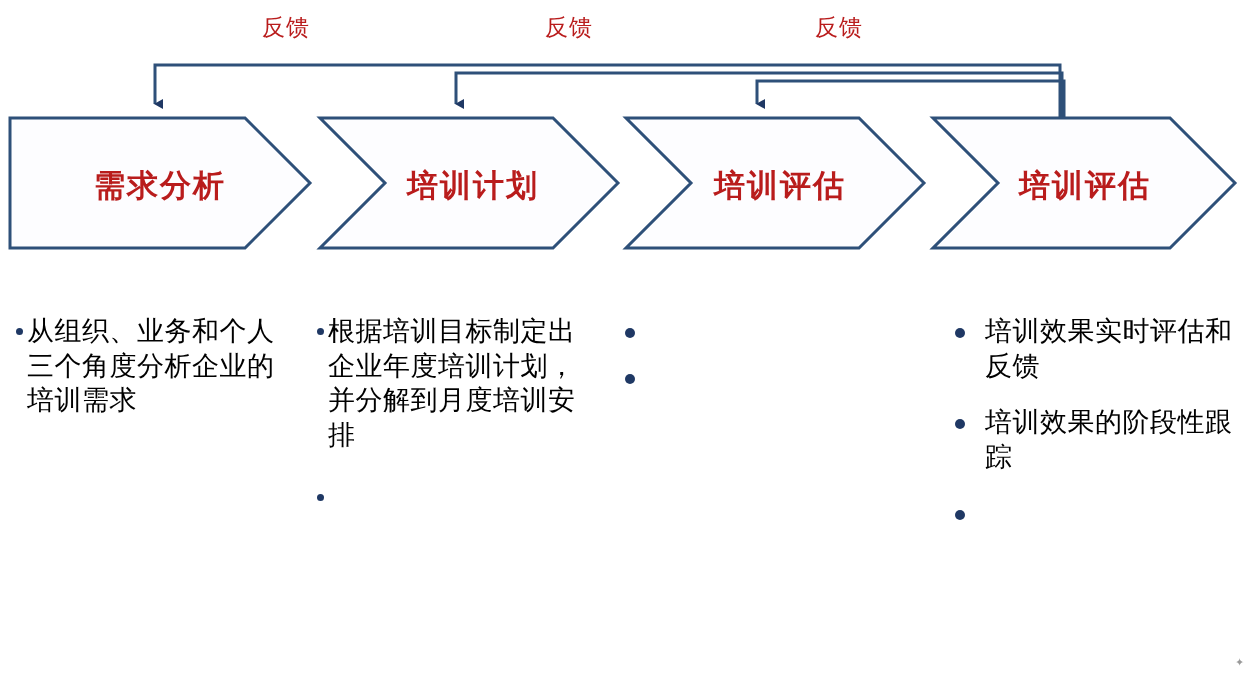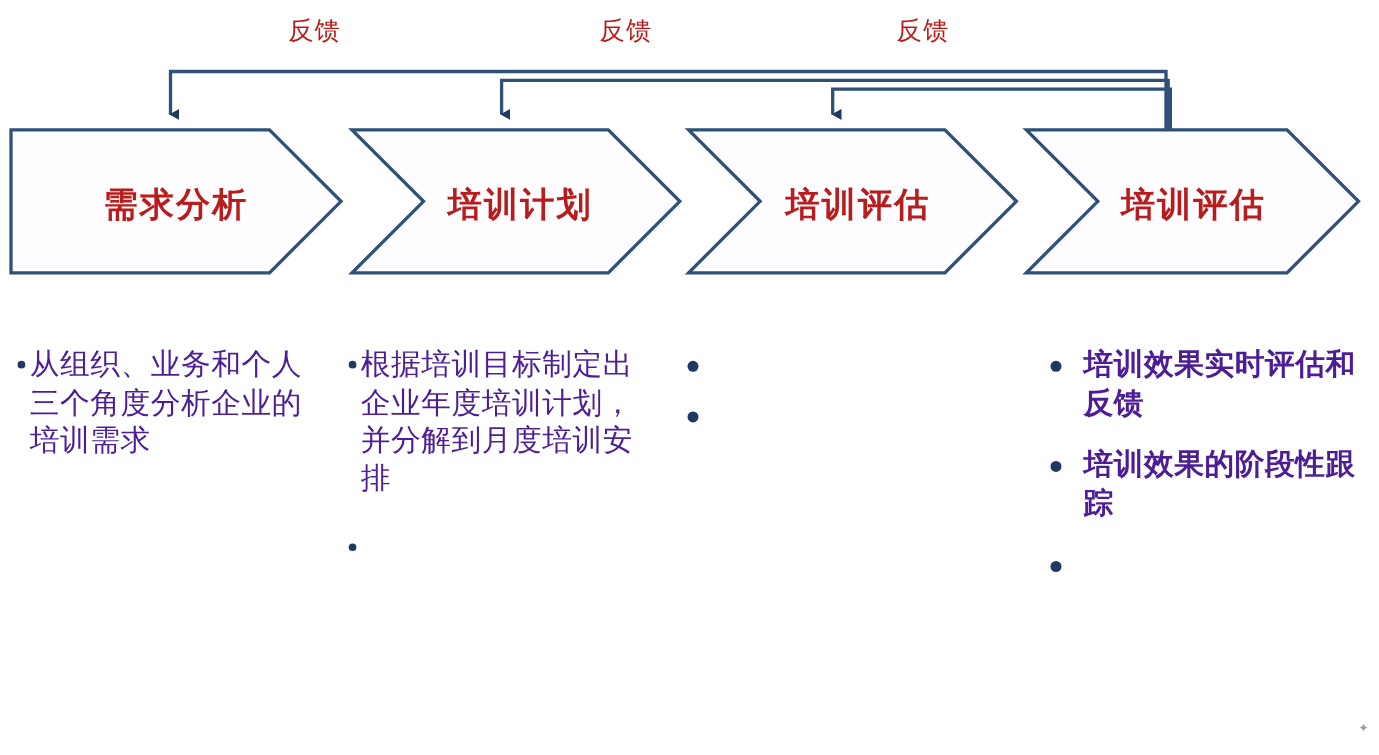--- a/index.html
+++ b/index.html
@@ -59,35 +59,35 @@
     flex: 0 0 auto;
     width: 9px;
     height: 9px;
     border-radius: 50%;
     background: #1f3864;
     margin-top: 13px;
   }
   .bullet-text {
     font-size: 27px;
     line-height: 1.28;
-    color: #4c1d95;
+    color: #000000;
     letter-spacing: 0.5px;
     font-weight: 400;
   }
   
   .col-a .bullet-dot { width: 7px; height: 7px; margin-top: 14px; }
   .col-a .bullet-text { margin-left: 4px; width: 250px; }
   .col-b .bullet-dot { width: 7px; height: 7px; margin-top: 14px; }
   .col-b .bullet-text { margin-left: 4px; width: 250px; }
   .col-b .bullet-item { margin-bottom: 28px; }
   .col-c .bullet-dot { width: 10px; height: 10px; margin-top: 14px; }
   .col-c .bullet-text { margin-left: 20px; width: 250px; }
   .col-c .bullet-item { margin-bottom: 22px; }
   .col-d .bullet-dot { width: 10px; height: 10px; margin-top: 14px; }
-  .col-d .bullet-text { margin-left: 20px; width: 250px; font-weight: bold; }
+  .col-d .bullet-text { margin-left: 20px; width: 250px; }
   .col-d .bullet-item { margin-bottom: 22px; }
   .corner-mark {
     position: absolute;
     right: 12px;
     bottom: 20px;
     width: 7px;
     height: 7px;
     color: #9a9a9a;
     font-size: 11px;
     line-height: 7px;

